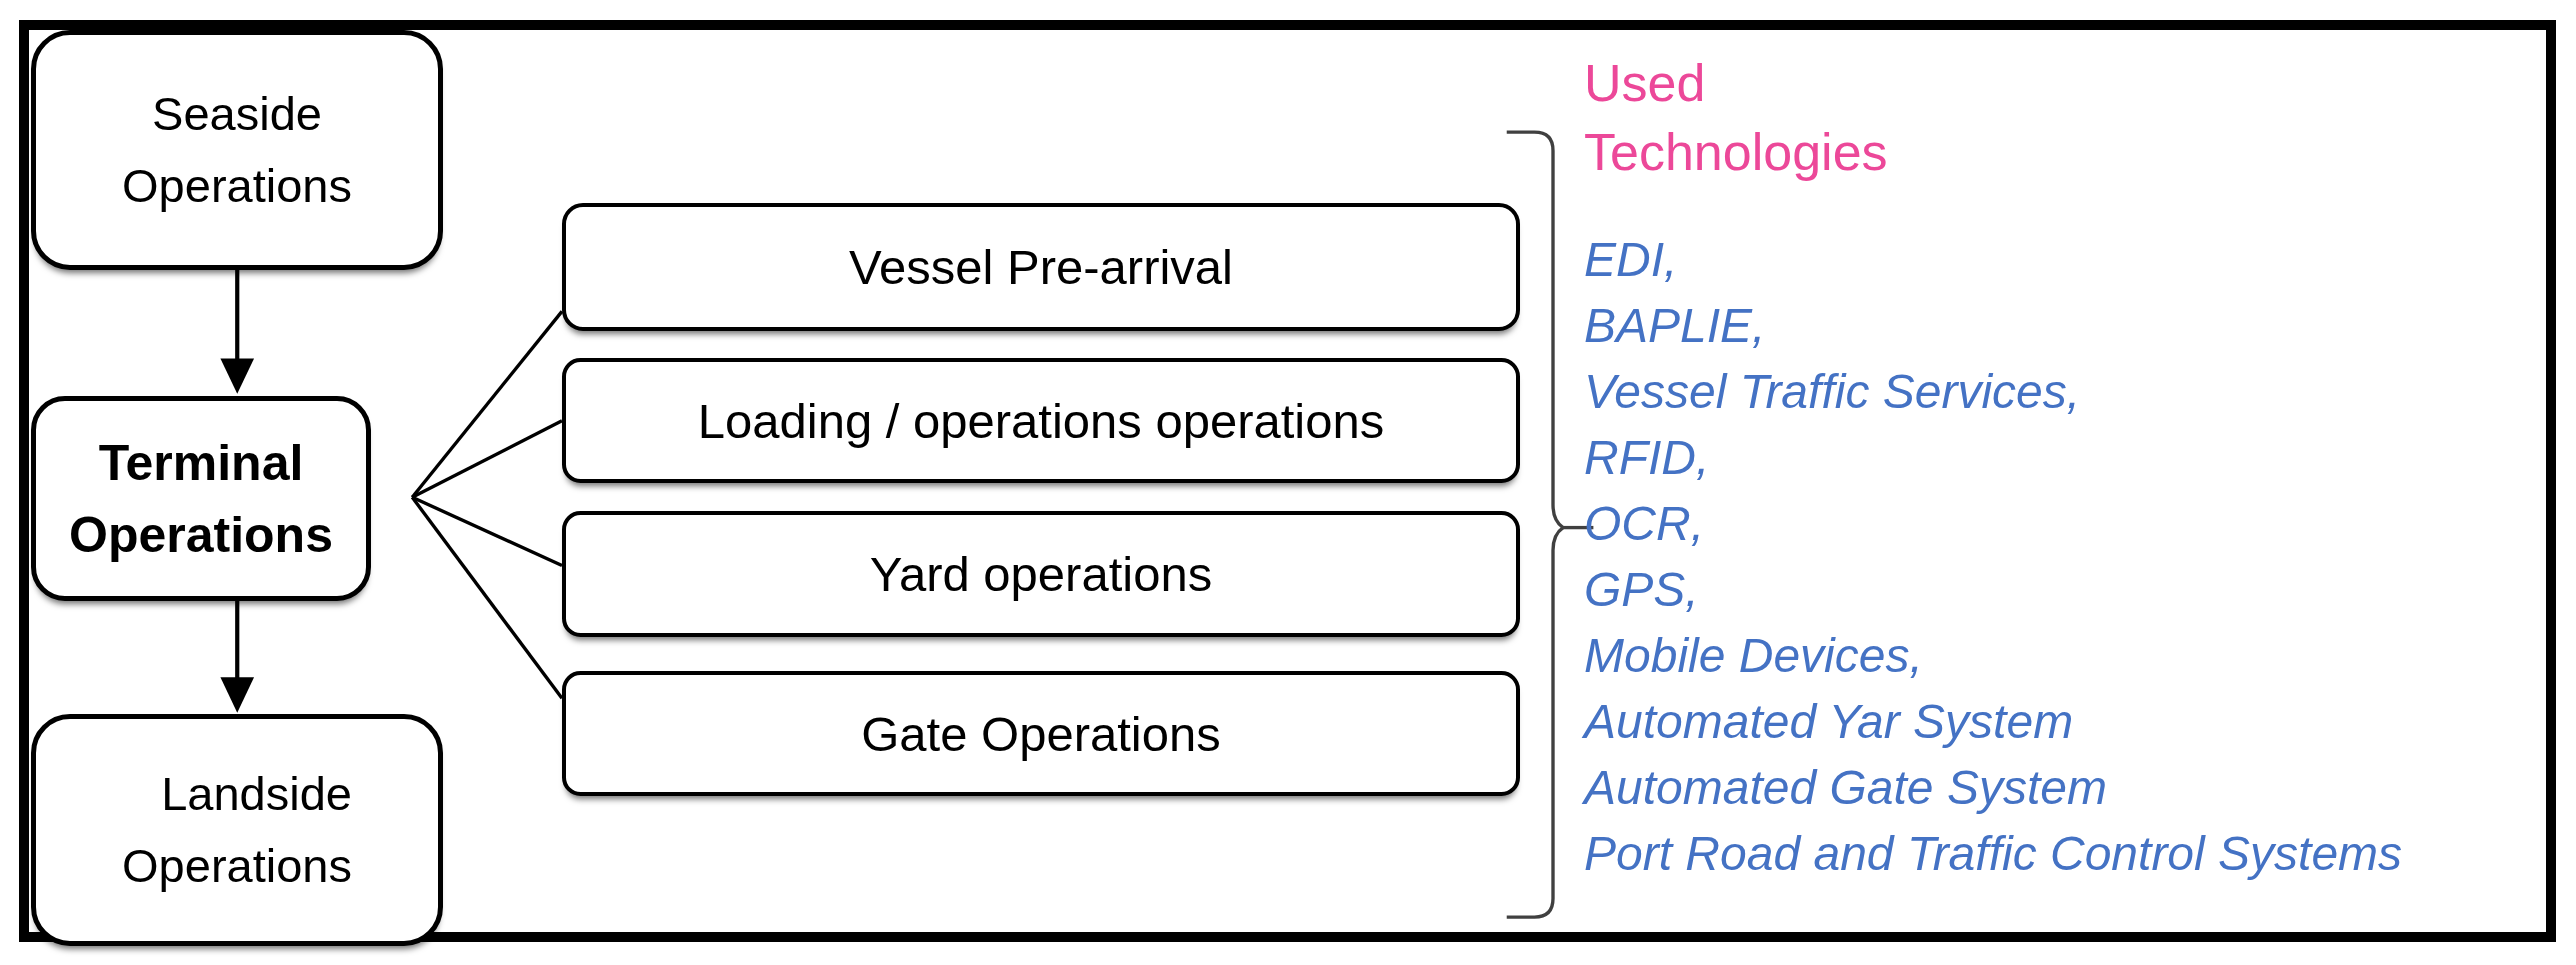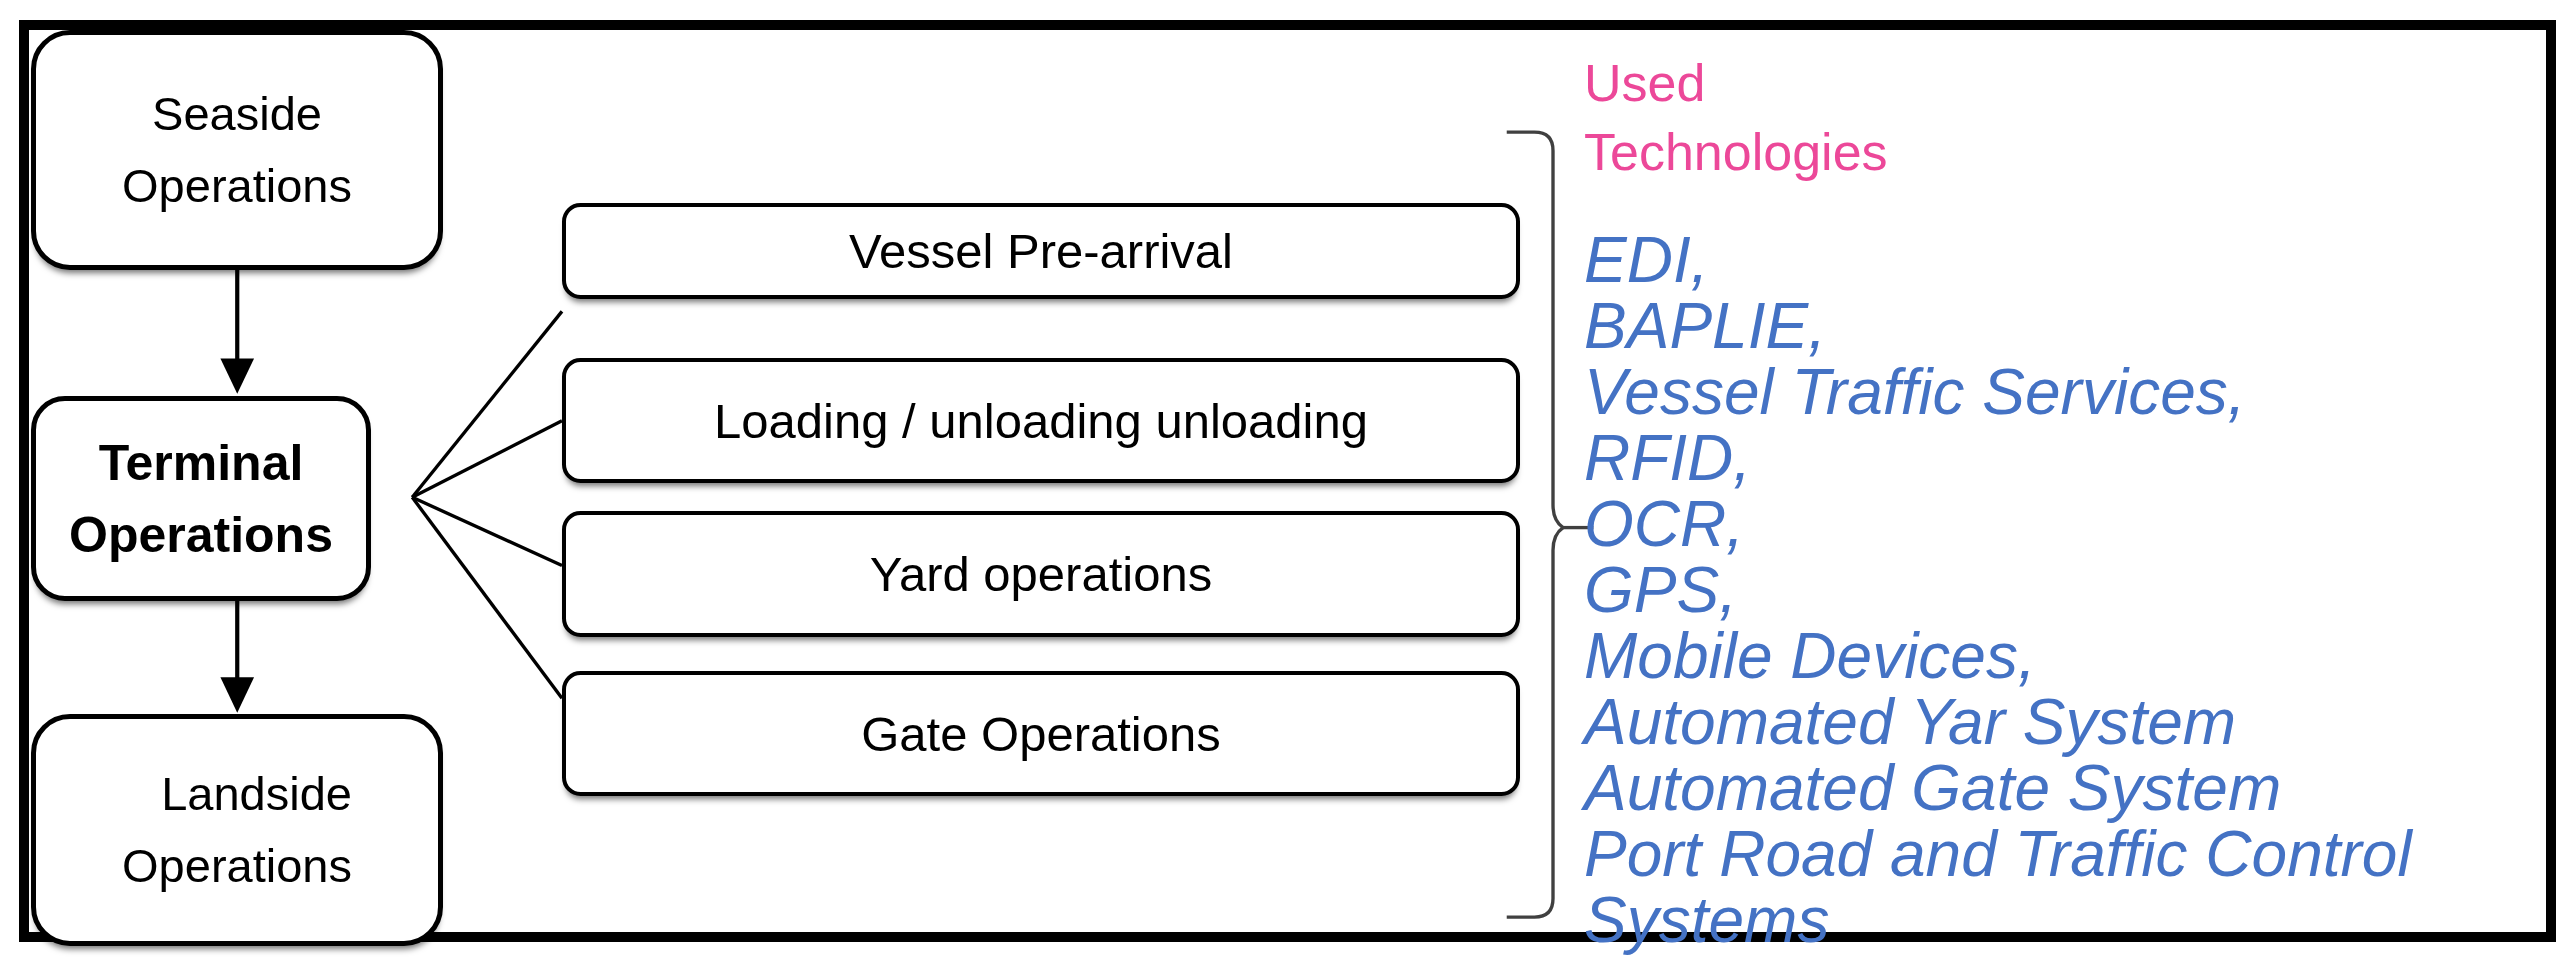--- a/index.html
+++ b/index.html
@@ -29,33 +29,33 @@
   }
   .flow{border-radius:39px;font-size:47px;line-height:72px;}
   #node-seaside{left:31px;top:30px;width:412px;height:240px;}
   #node-terminal{left:31px;top:396px;width:340px;height:205px;font-weight:bold;font-size:50px;border-radius:34px;}
   #node-landside{left:31px;top:714px;width:412px;height:232px;text-align:right;}
   .op{
     left:562px;width:958px;
     border-width:4.2px;border-radius:18.5px;
     font-size:49px;line-height:50px;
   }
-  #op-0{top:203px;height:96px;}
+  #op-0{top:203px;height:128px;border-radius:21px;}
   #op-1{top:358px;height:125px;}
   #op-2{top:511px;height:126px;}
   #op-3{top:671px;height:125px;}
   #tech-heading{
     position:absolute;left:1584px;top:49px;
     font-size:52px;line-height:69px;
     color:#ec4899;white-space:pre-line;
   }
   #tech-list{
     position:absolute;left:1584px;top:227px;
     font-style:italic;
-    font-size:64px;line-height:66px;
+    font-size:48px;line-height:66px;
     color:#4472C4;
   }
   .tech-line{height:66px;}
   svg.overlay{position:absolute;left:0;top:0;pointer-events:none;}
 </style>
 </head>
 <body>
 
 <div id="stage">
 
@@ -99,21 +99,21 @@
   <div class="node flow" id="node-landside">
     <span>Landside
 Operations</span>
   </div>
 
   <div class="node op" id="op-0">
     <span>Vessel Pre-arrival</span>
   </div>
 
   <div class="node op" id="op-1">
-    <span>Loading / unloading unloading</span>
+    <span>Loading / operations operations</span>
   </div>
 
   <div class="node op" id="op-2">
     <span>Yard operations</span>
   </div>
 
   <div class="node op" id="op-3">
     <span>Gate Operations</span>
   </div>
 

